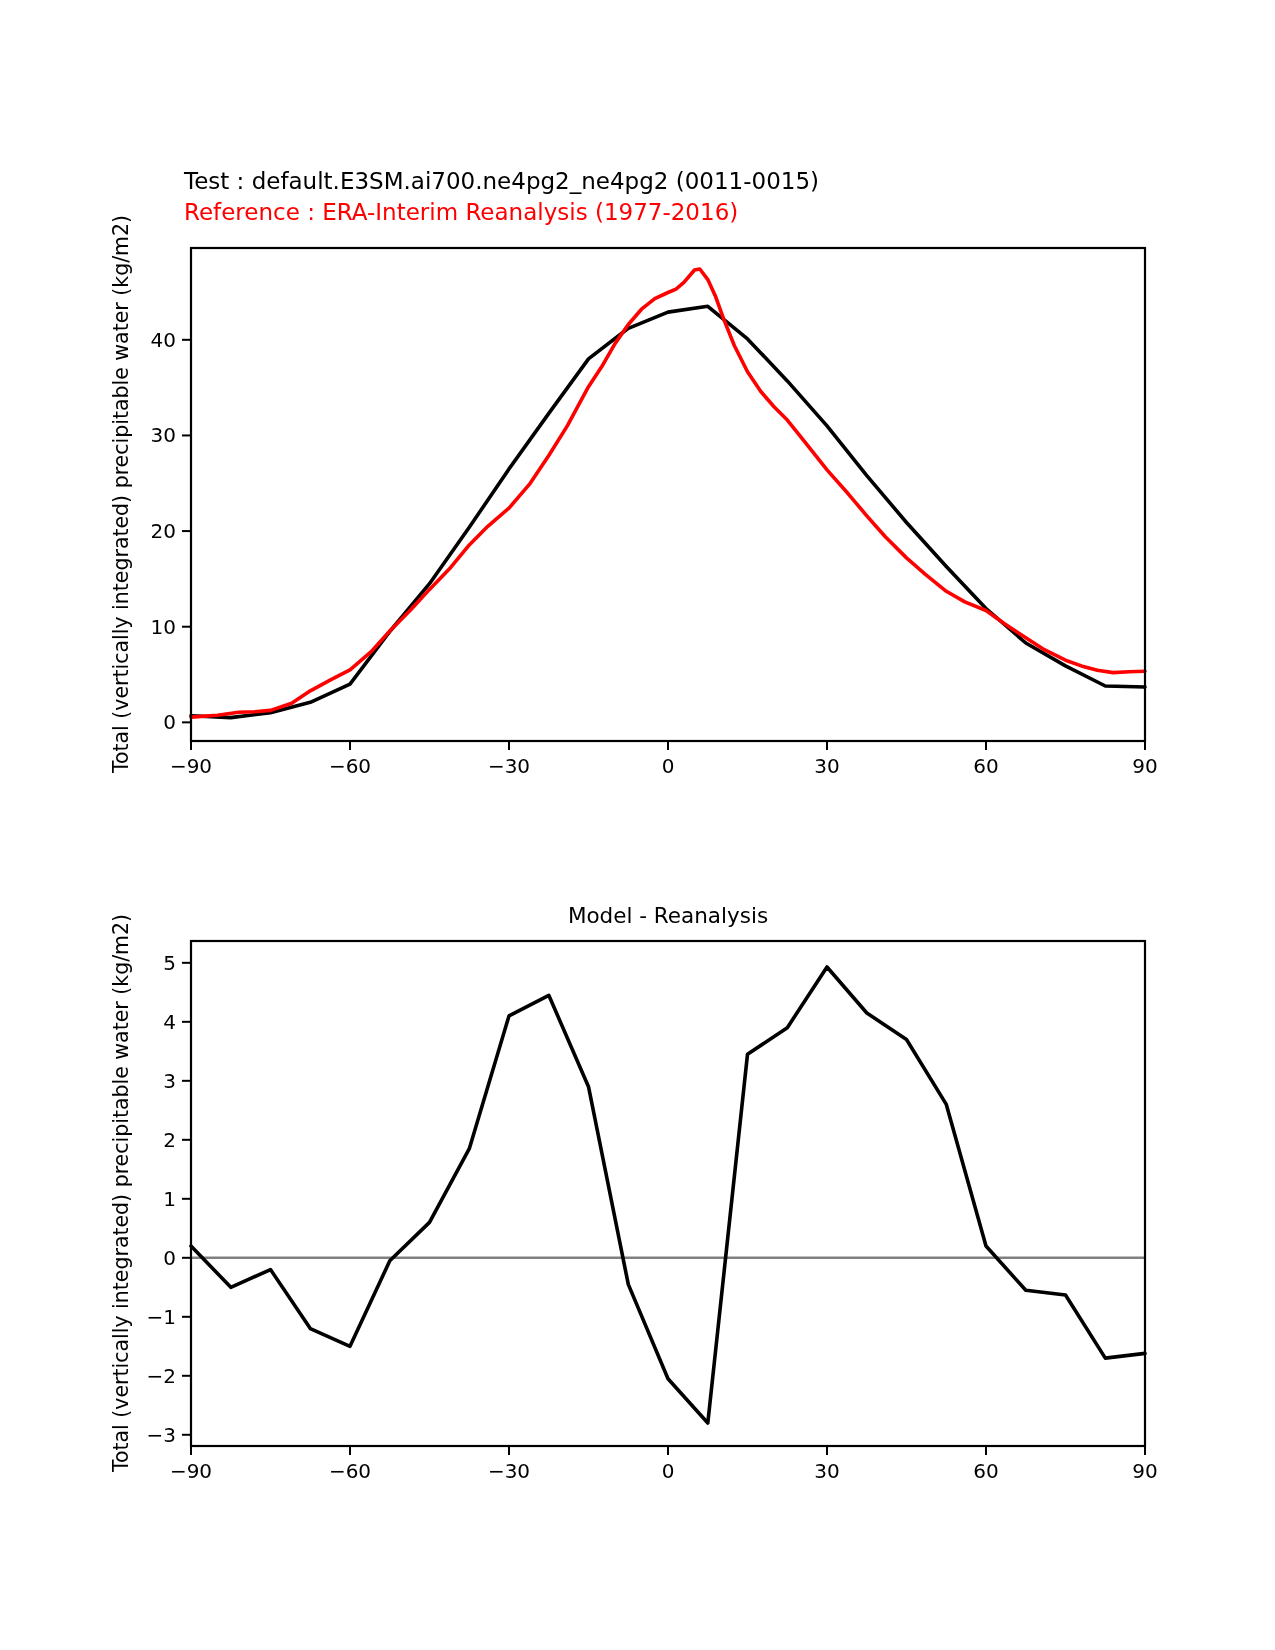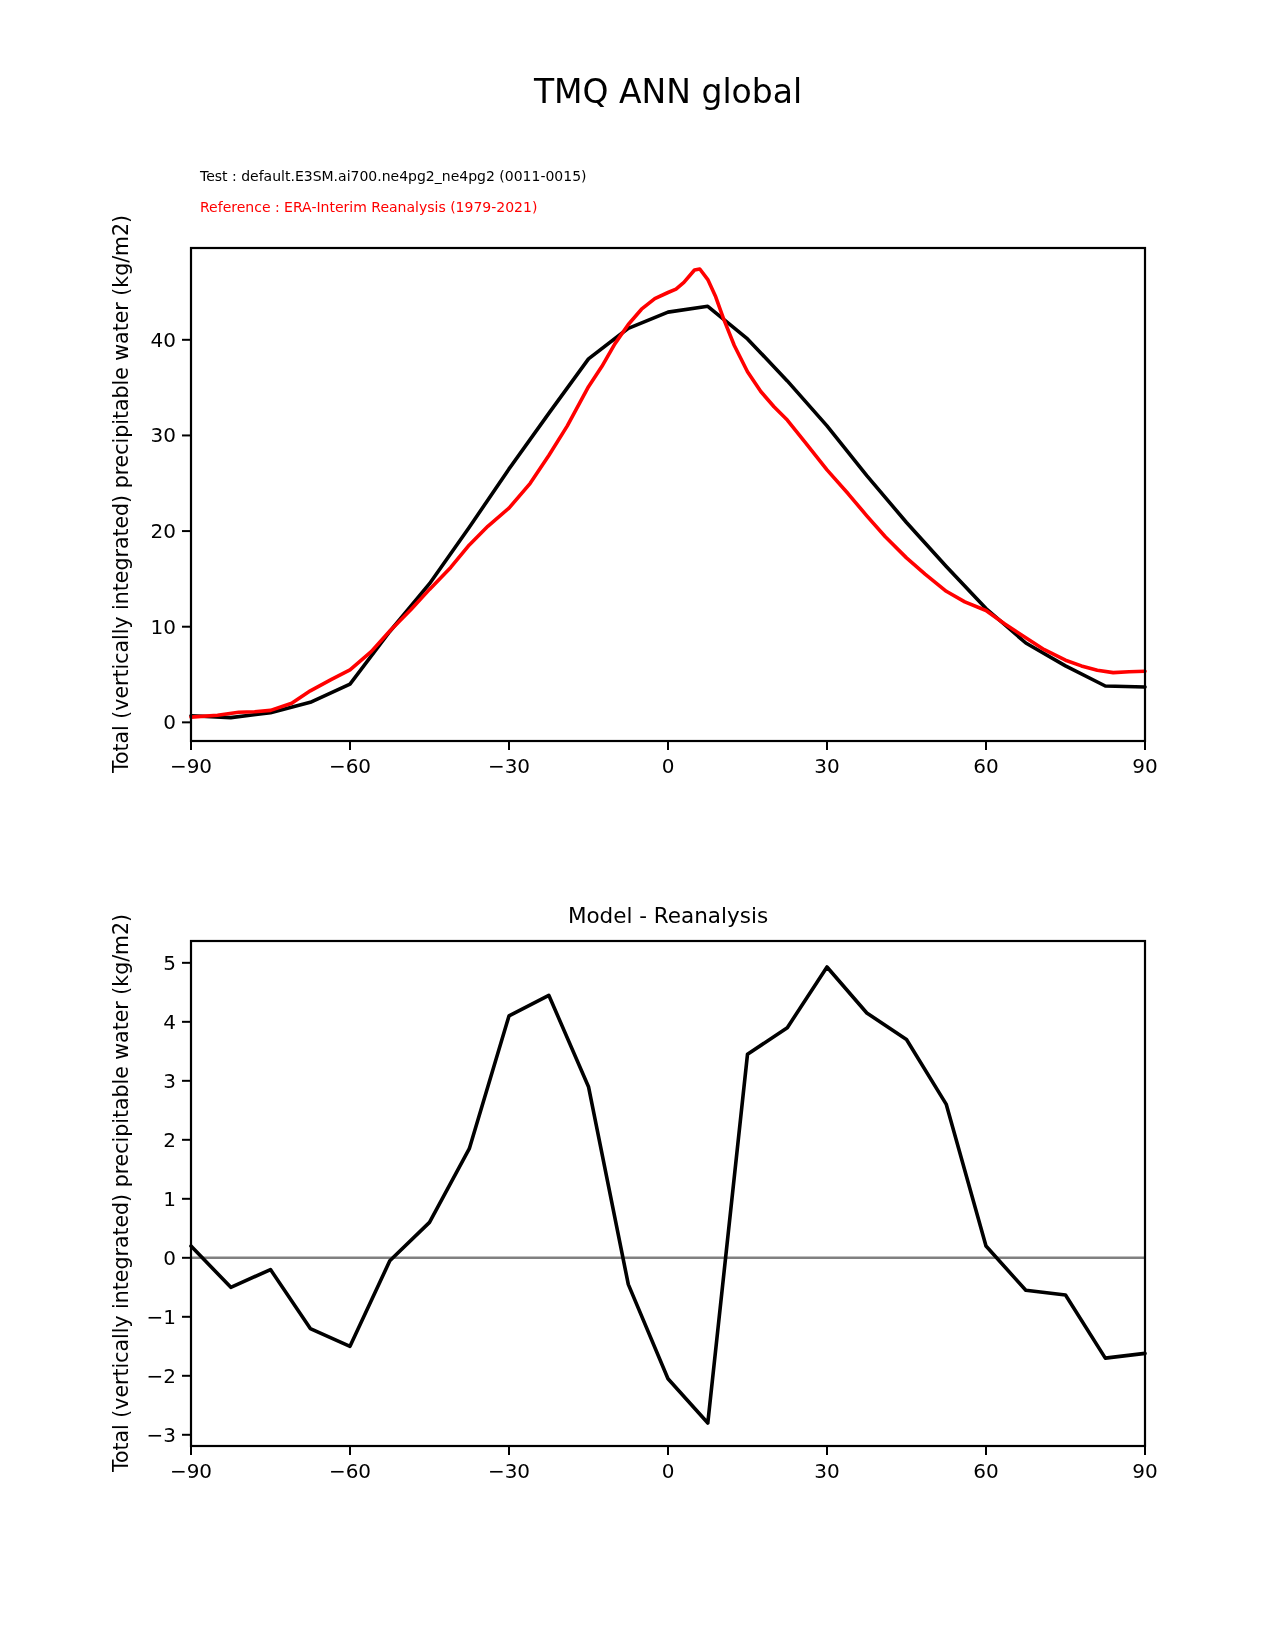--- a/index.html
+++ b/index.html
@@ -4,43 +4,42 @@
 <style>
   html,body{margin:0;padding:0;background:#ffffff;}
   .page{
     position:relative;width:1275px;height:1650px;background:#ffffff;overflow:hidden;
     font-family:"DejaVu Sans","Liberation Sans",sans-serif;color:#000;
   }
   .chart-title{
     position:absolute;left:668px;top:72px;transform:translateX(-50%);
     font-size:33px;white-space:nowrap;
   }
-  .legend-line{position:absolute;left:200px;font-size:14px;white-space:nowrap;}
+  .legend-line{position:absolute;left:184px;font-size:23px;white-space:nowrap;}
   .legend-test{top:168px;}
   .legend-ref{top:199px;}
   .ylabel{
     position:absolute;font-size:20.5px;white-space:nowrap;
     transform:translate(-50%,-50%) rotate(-90deg);
   }
   .ylabel-top{left:121px;top:494px;}
   .ylabel-bottom{left:121px;top:1193px;}
   .subtitle-bottom{
     position:absolute;left:668px;top:903px;transform:translateX(-50%);
     font-size:21.5px;white-space:nowrap;
   }
   svg{position:absolute;left:0;top:0;}
   svg text{font-family:"DejaVu Sans","Liberation Sans",sans-serif;font-size:20px;fill:#000;}
 </style>
 </head>
 <body>
 
 <div class="page">
-  <div class="chart-title">TMQ ANN global</div>
   <div class="legend-line legend-test" style="color: rgb(0, 0, 0);">Test : default.E3SM.ai700.ne4pg2_ne4pg2 (0011-0015)</div>
-  <div class="legend-line legend-ref" style="color: rgb(255, 0, 0);">Reference : ERA-Interim Reanalysis (1979-2021)</div>
+  <div class="legend-line legend-ref" style="color: rgb(255, 0, 0);">Reference : ERA-Interim Reanalysis (1977-2016)</div>
   <div class="ylabel ylabel-top">Total (vertically integrated) precipitable water (kg/m2)</div>
   <div class="subtitle-bottom">Model - Reanalysis</div>
   <div class="ylabel ylabel-bottom">Total (vertically integrated) precipitable water (kg/m2)</div>
   <svg id="chart-top" width="1275" height="1650">
       <line x1="191" x2="191" y1="741" y2="750" stroke="#000" stroke-width="2"></line>
       <text x="191" y="773" text-anchor="middle">−90</text>
       <line x1="350" x2="350" y1="741" y2="750" stroke="#000" stroke-width="2"></line>
       <text x="350" y="773" text-anchor="middle">−60</text>
       <line x1="509" x2="509" y1="741" y2="750" stroke="#000" stroke-width="2"></line>
       <text x="509" y="773" text-anchor="middle">−30</text>

